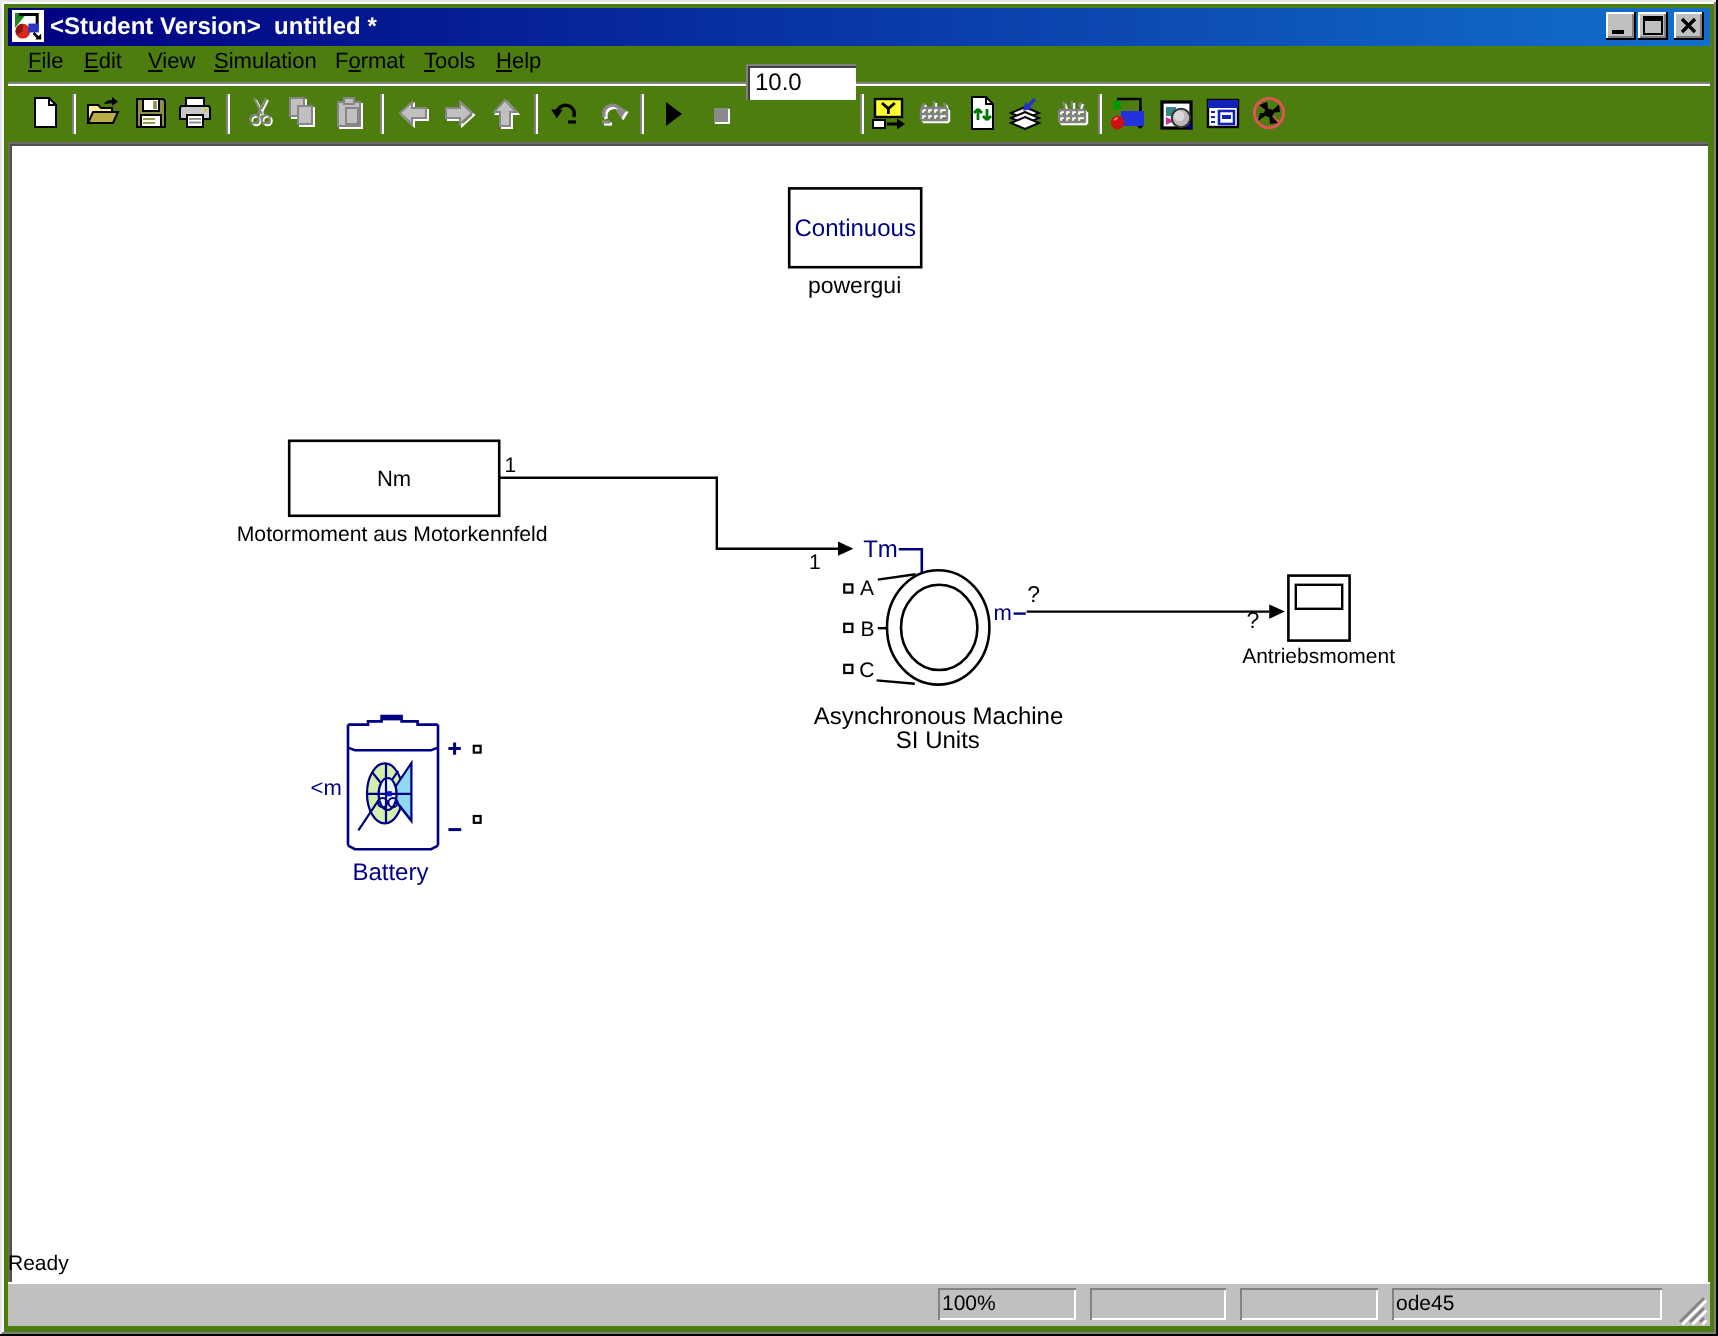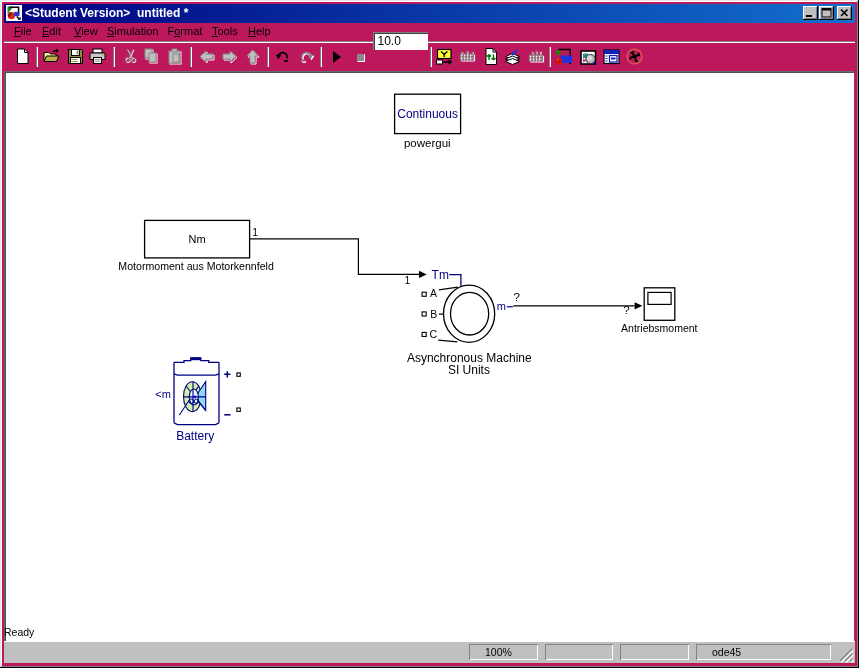--- a/index.html
+++ b/index.html
@@ -1,17 +1,17 @@
 <!DOCTYPE html>
 <html><head>
 <meta charset="utf-8">
 <style>
   html,body{margin:0;padding:0;background:#c0c0c0;}
   *{box-sizing:border-box;}
-  #win{position:relative;width:859px;height:668px;background:#be185d;overflow:hidden;
+  #win{position:relative;width:859px;height:668px;background:#4d7c0f;overflow:hidden;
        font-family:"Liberation Sans",sans-serif;
        box-shadow: inset -1px -1px 0 #000, inset 1px 1px 0 #e8e8e8, inset -2px -2px 0 #808080, inset 2px 2px 0 #fff;}
   .abs{position:absolute;}
   #titlebar{left:4px;top:4px;width:851px;height:19px;
      background:linear-gradient(to right,#000080,#1270cc);}
   #titletext{left:25px;top:4px;height:19px;line-height:19px;color:#fff;font-size:12px;font-weight:bold;letter-spacing:0px;}
   .tbtn{top:6px;width:15px;height:14px;background:#c0c0c0;
      box-shadow: inset -1px -1px 0 #000, inset 1px 1px 0 #fff, inset -2px -2px 0 #808080;}
   #menubar{left:4px;top:23px;width:851px;height:18px;font-size:11px;}
   #menubar span{position:absolute;top:0;height:18px;line-height:17px;color:#000;}
@@ -19,21 +19,21 @@
   #mgroove2{left:4px;top:41.5px;width:851px;height:1px;background:#fff;}
   .sep{top:47px;width:2px;height:20px;background:linear-gradient(to right,#828282 50%,#ffffff 50%);}
   .ticon{top:48px;width:17px;height:17px;}
   #editbox{left:372.5px;top:32px;width:55px;height:18px;background:#fff;
      box-shadow: inset 1px 1px 0 #808080, inset 2px 2px 0 #404040, inset -1px -1px 0 #fff;
      font-size:12px;line-height:18px;padding-left:5px;color:#000;}
   #canvas{left:4px;top:71px;width:850px;height:570px;background:#fff;
      box-shadow: inset 1px 1px 0 #6a6a6a, inset 2px 2px 0 #505050, inset -1px -1px 0 #fff; padding-left: 38px;}
   #statusbar{left:4px;top:641px;width:851px;height:22px;background:#c0c0c0;border-top:1px solid #fff;font-size:10.5px;}
   .spanel{top:644px;height:16px;box-shadow: inset 1px 1px 0 #828282, inset -1px -1px 0 #fff;
-     font-size:10.5px;line-height:16px;padding-left:16px;color:#000;}
+     font-size:10.5px;line-height:16px;padding-left:2px;color:#000;}
 </style>
 </head>
 <body>
 <div id="win">
 
   <div id="titlebar" class="abs"></div>
   <svg class="abs" style="left:6px;top:5px" width="16" height="16" viewBox="0 0 16 16">
     <rect x="0" y="0" width="16" height="16" fill="#fff"></rect>
     <polygon points="1.5,1.5 7.5,1.5 1.5,9" fill="#1e8a1e"></polygon>
     <path d="M3.5,2.2 H12.6 V9.5" stroke="#000" stroke-width="1.5" fill="none"></path>

